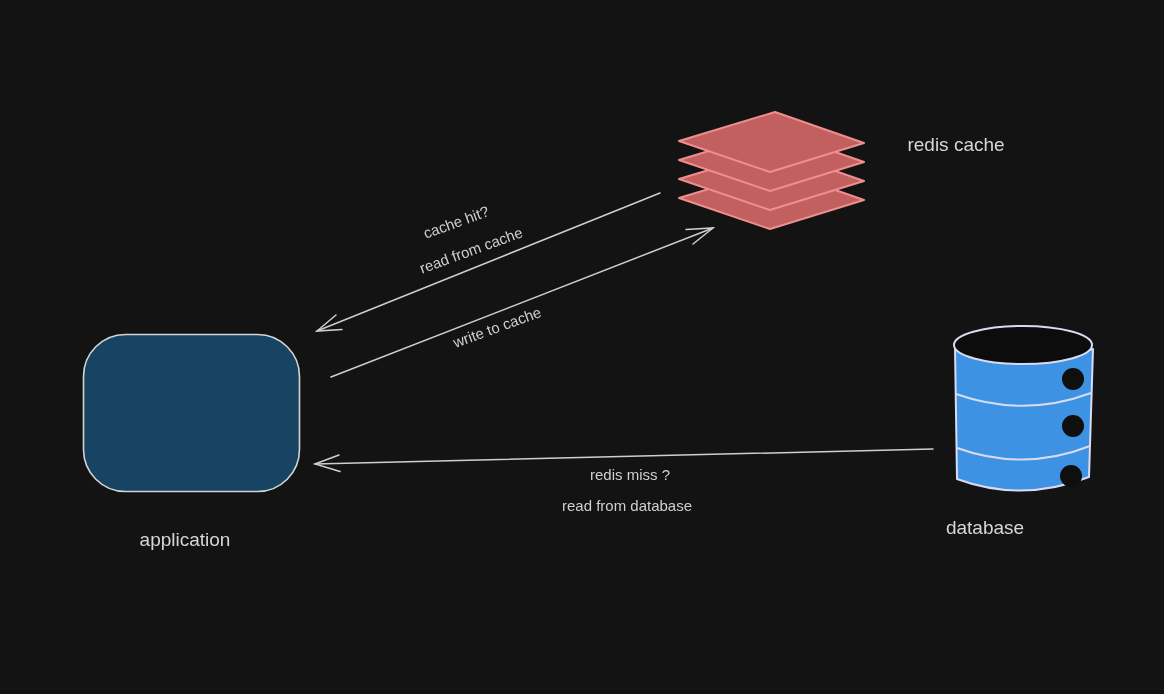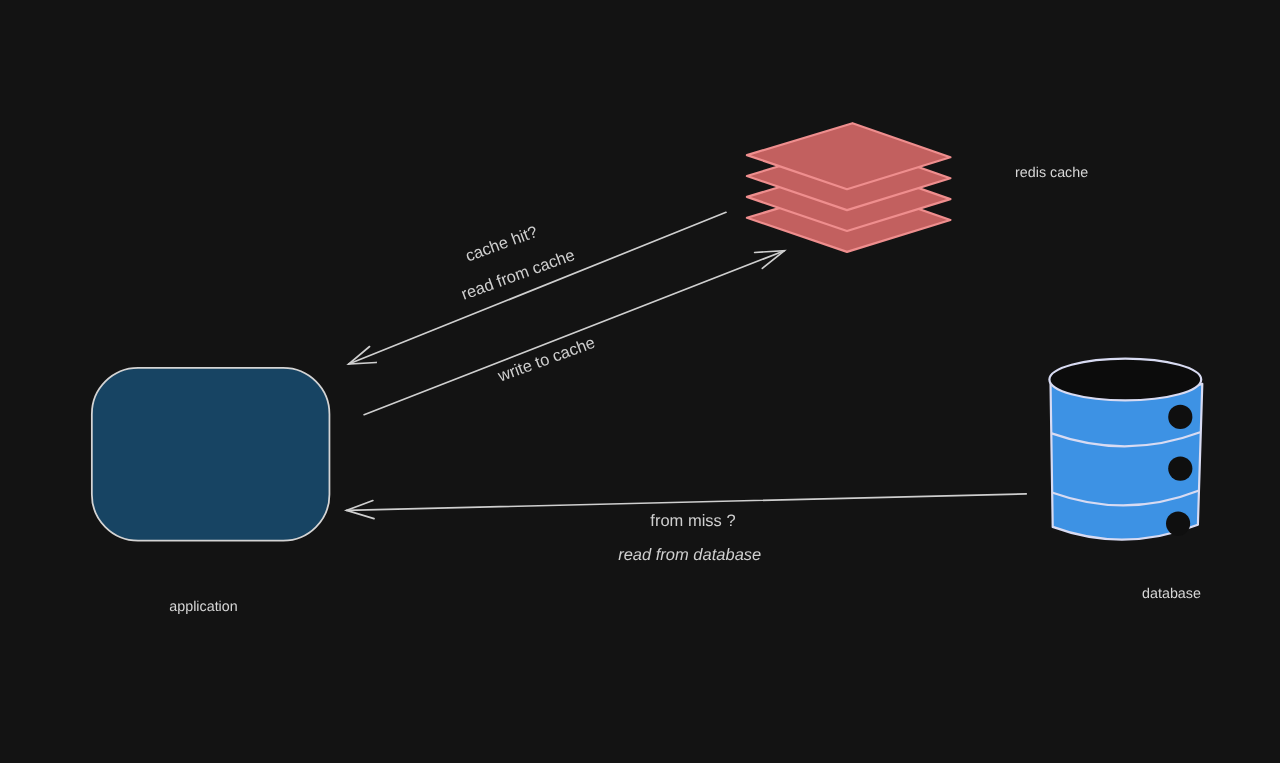--- a/index.html
+++ b/index.html
@@ -13,21 +13,21 @@
   }
   .canvas svg { position: absolute; inset: 0; display: block; }
   .label {
     position: absolute;
     color: #d6d6d6;
     white-space: nowrap;
     transform: translate(-50%, -50%);
     text-align: center;
     user-select: none;
   }
-  .node-label { font-size: 13px; margin-top: 11px; }
+  .node-label { font-size: 19px; }
   .arrow-label { font-size: 15px; color: #cfcfcf; }
   .tilted { transform: translate(-50%, -50%) rotate(-20deg); }
 </style>
 </head>
 <body>
 
 <div class="canvas">
 
   <svg width="1164" height="694" viewBox="0 0 1164 694">
 
@@ -63,25 +63,25 @@
     <g stroke="#cfcfcf" stroke-width="1.5" fill="none" stroke-linecap="round">
       <line x1="933" y1="449" x2="315" y2="464"></line>
       <polyline points="340,471.5 315,464 339,455"></polyline>
     </g>
   </svg>
 
   <div class="label node-label" style="left:185px; top:540px;">application</div>
 
   <div class="label node-label" style="left:956px; top:145px;">redis cache</div>
 
-  <div class="label node-label" style="left:1065px; top:528px;">database</div>
+  <div class="label node-label" style="left:985px; top:528px;">database</div>
 
   <div class="label arrow-label tilted" style="left:456px; top:222px;">cache hit?</div>
 
   <div class="label arrow-label tilted" style="left:471px; top:250px;">read from cache</div>
 
   <div class="label arrow-label tilted" style="left:497px; top:327px;">write to cache</div>
 
-  <div class="label arrow-label" style="left:630px; top:474px;">from miss ?</div>
+  <div class="label arrow-label" style="left:630px; top:474px;">redis miss ?</div>
 
-  <div class="label arrow-label" style="left:627px; top:505px;font-style:italic;">read from database</div>
+  <div class="label arrow-label" style="left:627px; top:505px;">read from database</div>
 
 </div>
 
 </body></html>

